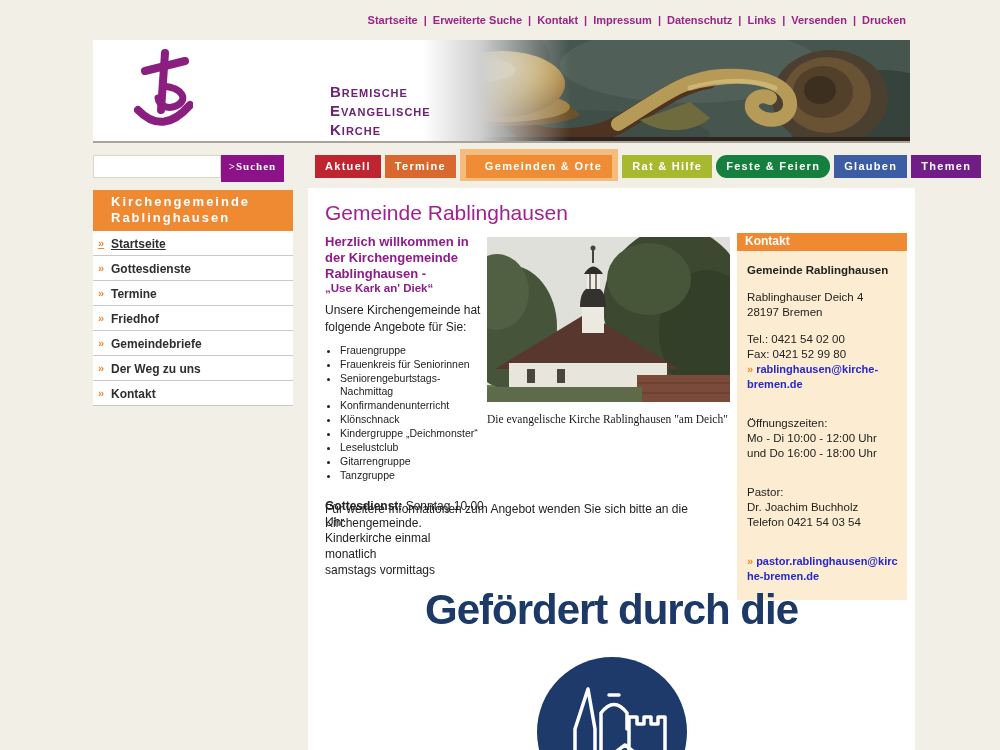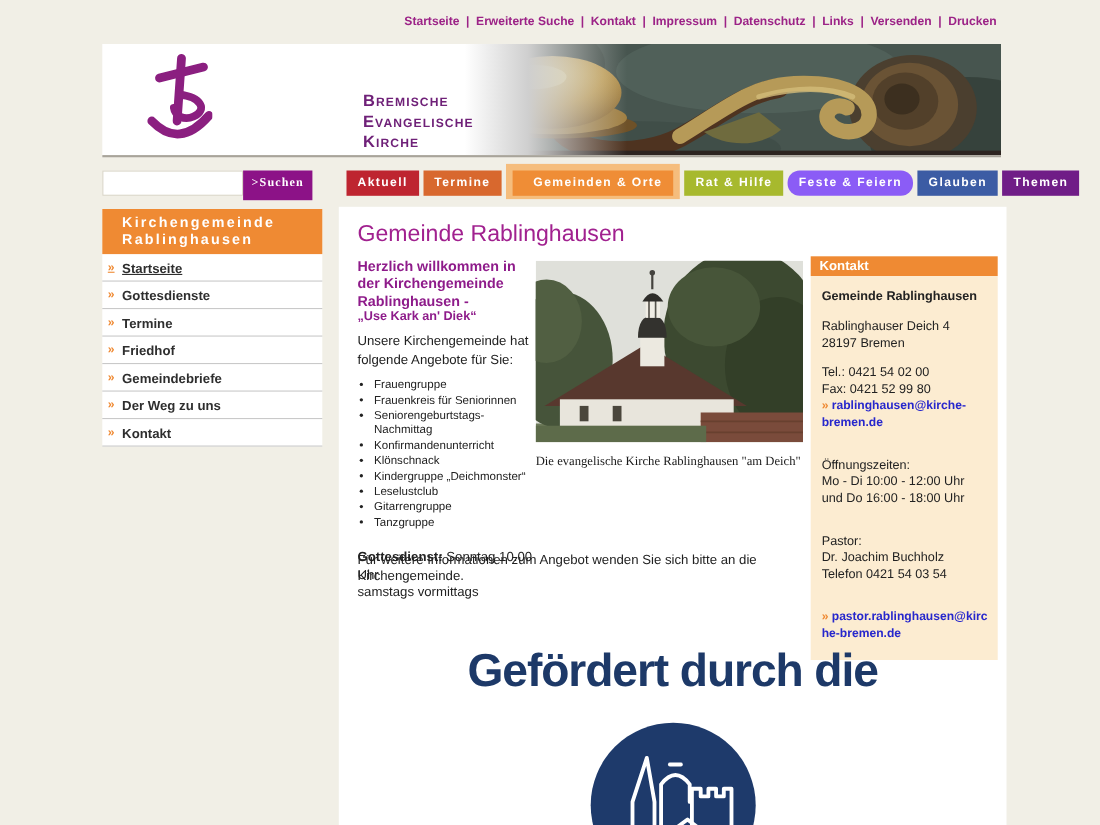--- a/index.html
+++ b/index.html
@@ -132,21 +132,21 @@
   <input class="search-input" type="text" placeholder="" style="">
   <div class="search-btn" data-bind="search.button_label" style="background-color: rgb(140, 18, 135);">&gt;Suchen</div>
 
   <div class="tabs">
     <div class="tab" data-bind="tabs.0.label" style="background-color: rgb(190, 37, 48);">Aktuell</div>
     <div class="tab" data-bind="tabs.1.label" style="background-color: rgb(216, 104, 46);">Termine</div>
     <div class="tab-halo" style="background-color: rgb(245, 189, 125);">
       <div class="tab" data-bind="tabs.2.label" style="background-color: rgb(239, 141, 54); padding-left: 19px;">Gemeinden &amp; Orte</div>
     </div>
     <div class="tab" data-bind="tabs.3.label" style="background-color: rgb(167, 185, 46);">Rat &amp; Hilfe</div>
-    <div class="tab" data-bind="tabs.4.label" style="background-color: #8b5cf6; border-radius: 11px;">Feste &amp; Feiern</div>
+    <div class="tab" data-bind="tabs.4.label" style="background-color: #15803d; border-radius: 11px;">Feste &amp; Feiern</div>
     <div class="tab" data-bind="tabs.5.label" style="background-color: rgb(60, 92, 164);">Glauben</div>
     <div class="tab" data-bind="tabs.6.label" style="background-color: rgb(112, 29, 135);">Themen</div>
   </div>
 
   <div class="sidebar">
     <div class="sidebar-header" data-bind="sidebar.title" style="background-color: rgb(239, 138, 51);">Kirchengemeinde Rablinghausen</div>
     <div class="sidebar-item active">
       <span class="arrow" data-bind="sidebar.bullet">»</span>
       <span data-bind="sidebar.items.0.label">Startseite</span>
     </div>
@@ -189,20 +189,21 @@
         <li data-bind="content.offers.2">Seniorengeburtstags-Nachmittag</li>
         <li data-bind="content.offers.3">Konfirmandenunterricht</li>
         <li data-bind="content.offers.4">Klönschnack</li>
         <li data-bind="content.offers.5">Kindergruppe „Deichmonster“</li>
         <li data-bind="content.offers.6">Leselustclub</li>
         <li data-bind="content.offers.7">Gitarrengruppe</li>
         <li data-bind="content.offers.8">Tanzgruppe</li>
       </ul>
       <div class="service">
         <div><b data-bind="content.service_label">Gottesdienst:</b><span data-bind="content.service_text"> Sonntag 10.00 Uhr</span></div>
+        <div data-bind="content.service_line2">Kinderkirche einmal monatlich</div>
         <div data-bind="content.service_line3">samstags vormittags</div>
       </div>
     </div>
 
     <div class="more-info" data-bind="content.more_info">Für weitere Informationen zum Angebot wenden Sie sich bitte an die Kirchengemeinde.</div>
 
     <div class="figure">
       <svg viewBox="0 0 243 165" width="243" height="165">
         <rect width="243" height="165" fill="#dfe0da"></rect>
         <rect y="148" width="243" height="17" fill="#6d7a5a"></rect>

